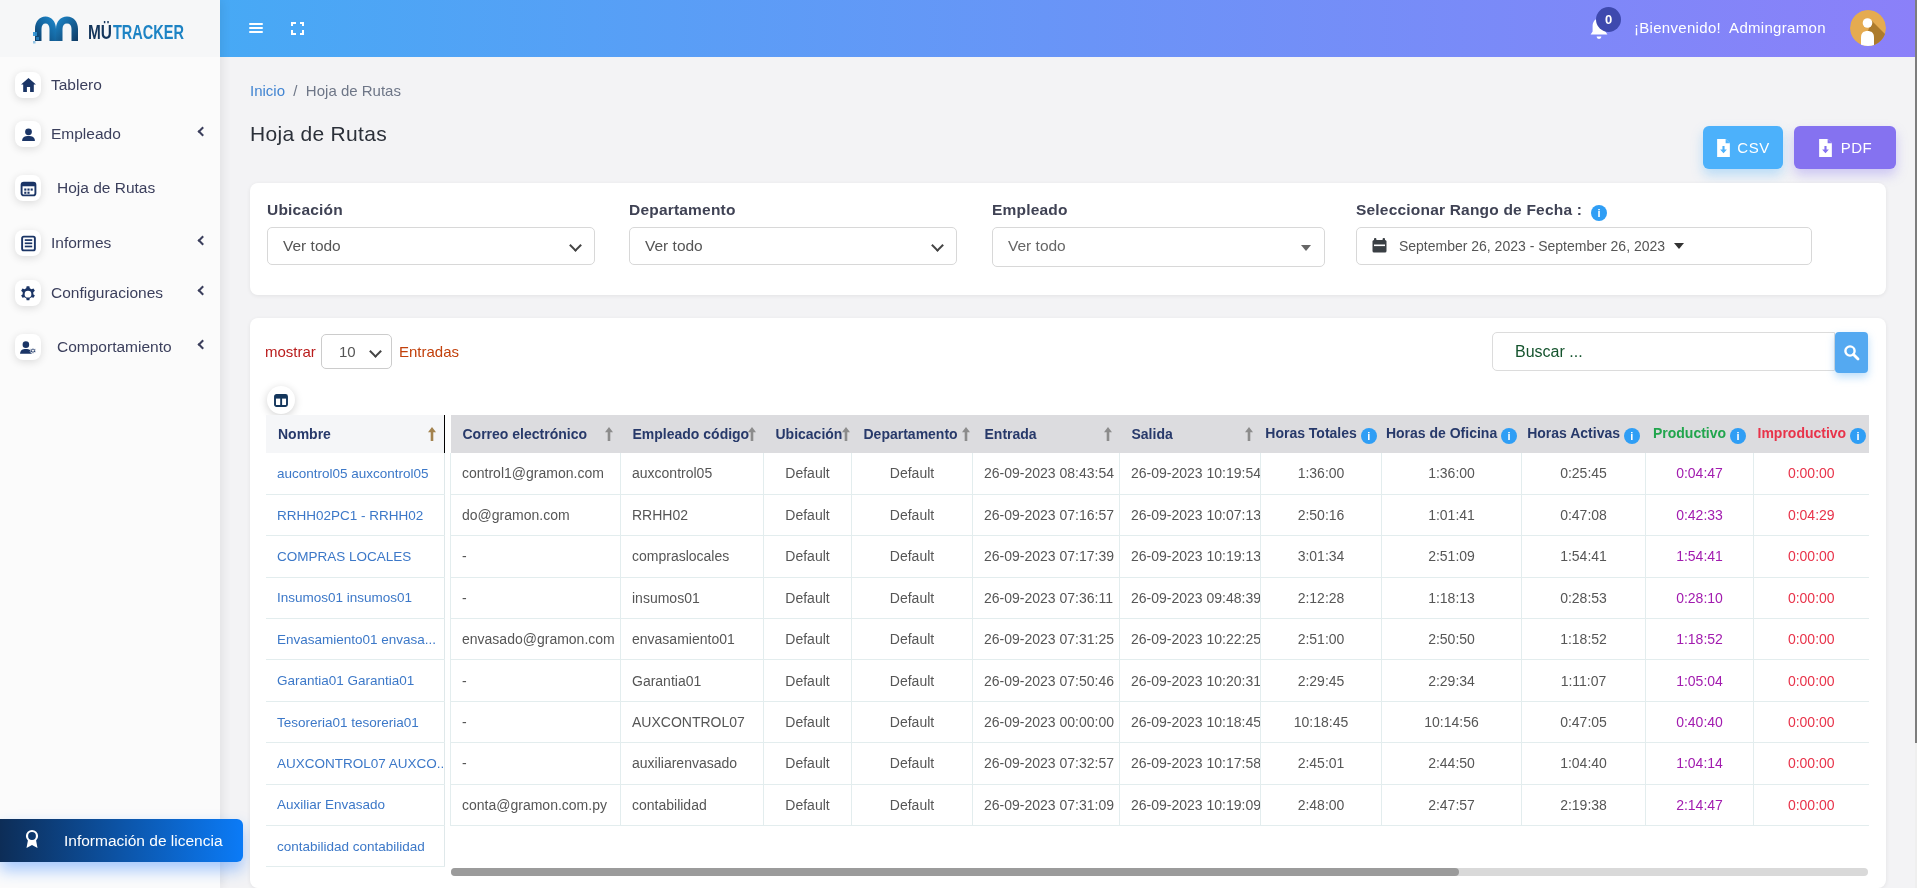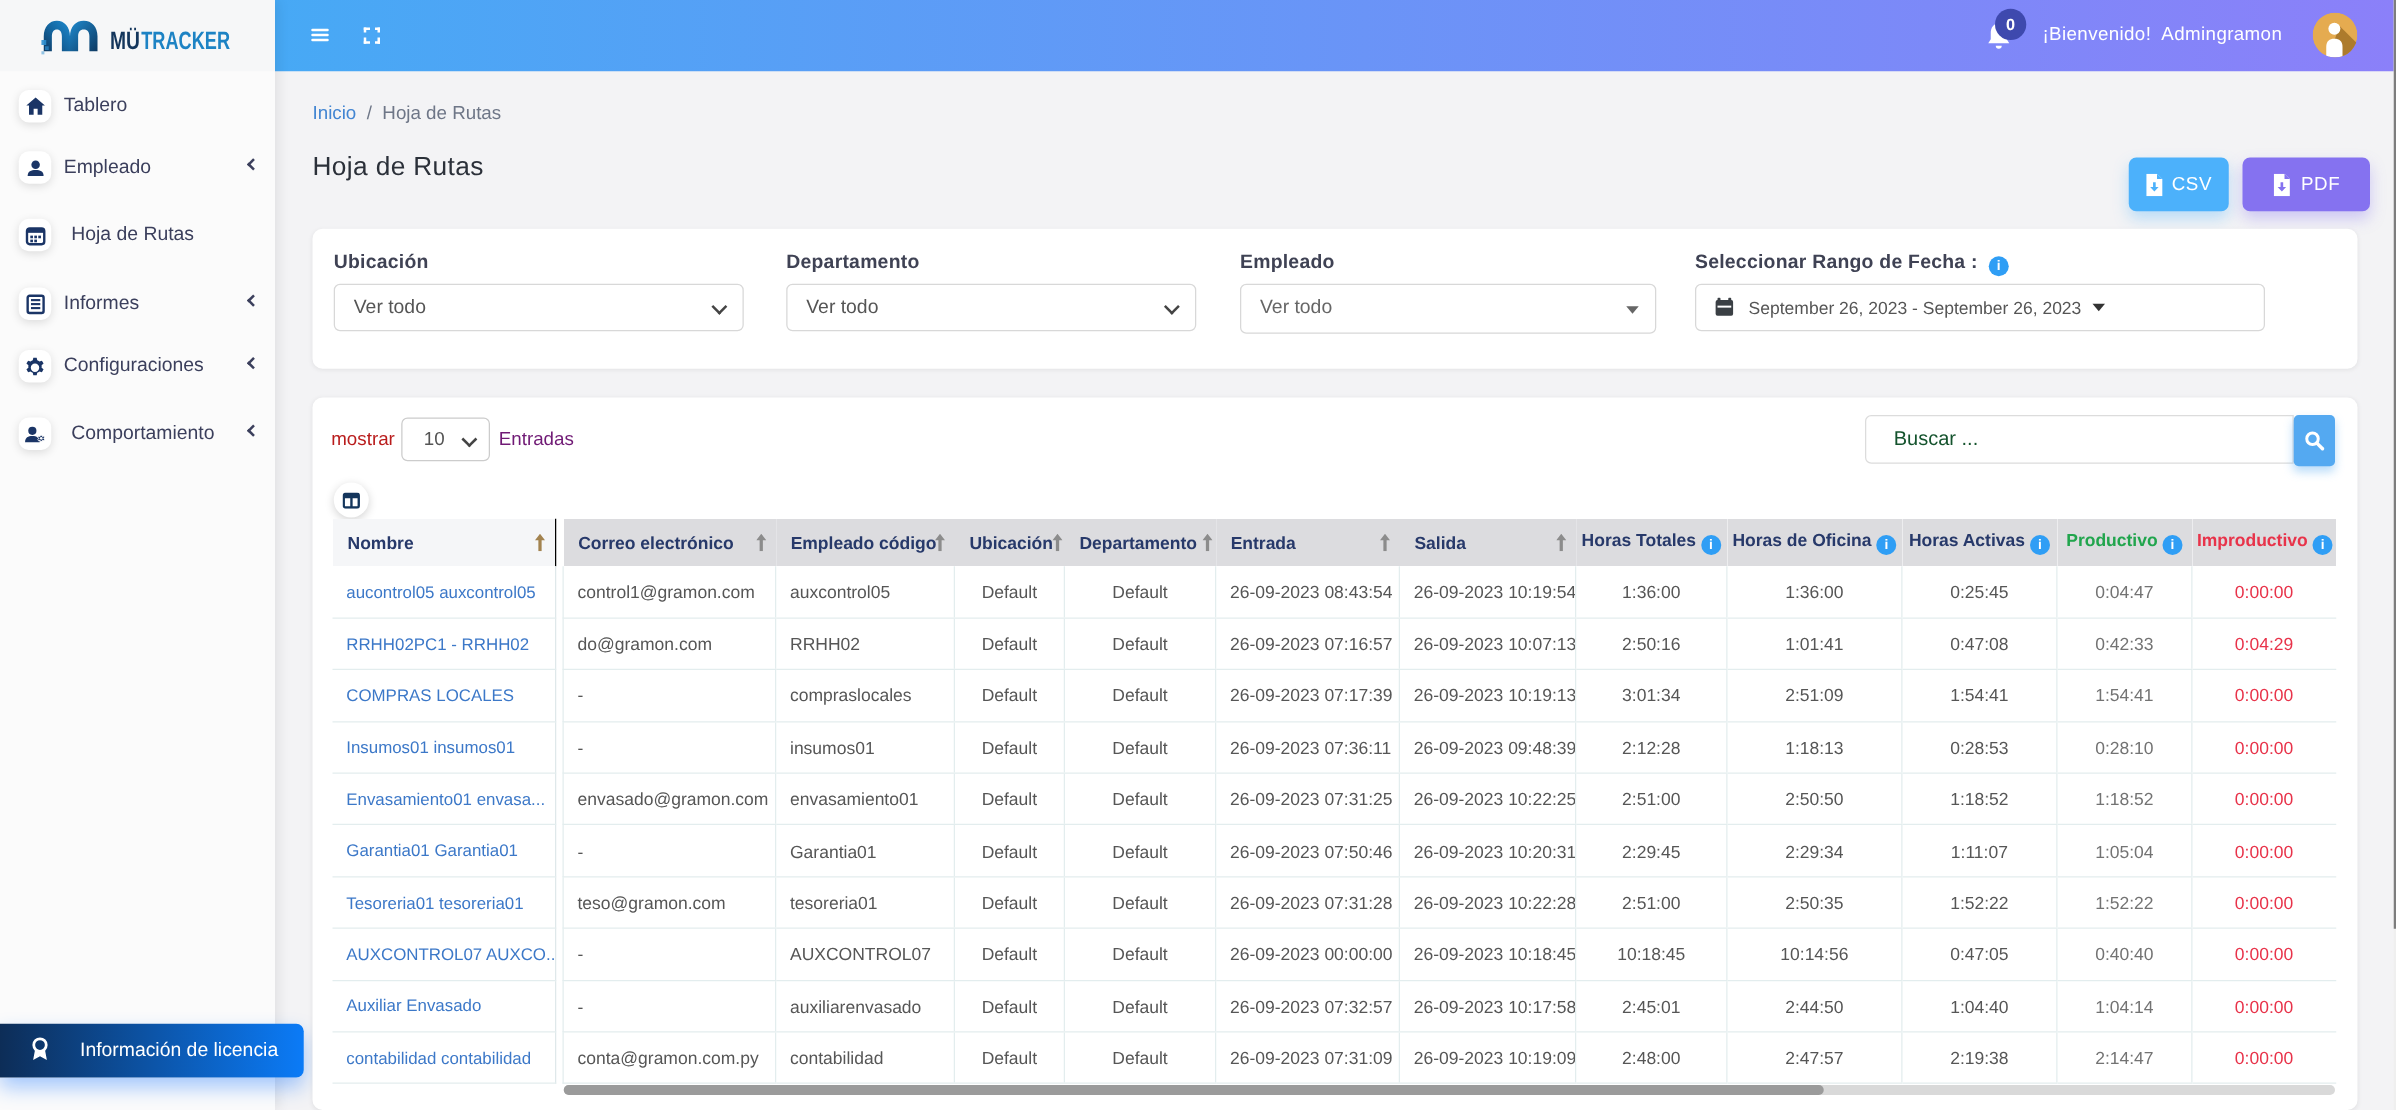--- a/index.html
+++ b/index.html
@@ -57,41 +57,41 @@
     border-right:5px solid transparent; border-top:6px solid #666; }
   .info { display:inline-block; width:16px; height:16px; border-radius:50%; background:#2f9ef5; color:#fff;
     font-size:11px; font-weight:bold; text-align:center; line-height:16px; font-style:normal; vertical-align:-2px; }
 
   
   #tcard { position:absolute; left:250px; top:318px; width:1636px; height:570px; background:#fff;
     border-radius:8px; box-shadow:0 1px 4px rgba(0,0,0,.07); }
   #mostrar { position:absolute; left:265px; top:343px; font-size:15px; color:#b91c1c; }
   #lensel { position:absolute; left:321px; top:334px; width:71px; height:35px; border:1px solid #ccc; border-radius:5px;
     font-size:15px; color:#555; padding-left:17px; line-height:33px; }
-  #entradas { position:absolute; left:399px; top:343px; font-size:15px; color:#701a75; }
+  #entradas { position:absolute; left:399px; top:343px; font-size:15px; color:#c2410c; }
   #search { position:absolute; left:1492px; top:332px; width:343px; height:39px; border:1px solid #dcdcdc;
     border-radius:5px 0 0 5px; background:#fff; font-size:16px; color:#14532d; line-height:37px; padding-left:22px; }
   #searchbtn { position:absolute; left:1835px; top:332px; width:33px; height:41px; background:#54a9f1;
     border-radius:4px; box-shadow:0 4px 8px rgba(84,169,241,.4); display:flex; align-items:center; justify-content:center; }
   #colvis { position:absolute; left:267px; top:386px; width:28px; height:28px; border-radius:50%; background:#fff;
     box-shadow:0 2px 8px rgba(0,0,0,.18); display:flex; align-items:center; justify-content:center; }
 
   
   #tableA { position:absolute; left:266px; top:415px; width:179px; }
   #tableB { position:absolute; left:450px; top:415px; width:1418px; }
   table { border-collapse:collapse; table-layout:fixed; width:100%; }
   th { position:relative; height:38px; background:#dcdcdf; color:#27396a; font-size:14px; font-weight:bold; text-align:left;
     padding:0 0 0 12px; white-space:nowrap; overflow:visible; }
   #tableA th { background:#f5f6f8; border-right:1px solid #000000; }
   td { height:41.4px; border-bottom:1px solid #e3edee; border-left:1px solid #e3edee; color:#565656; font-size:14px;
     padding:0 0 0 11px; white-space:nowrap; overflow:hidden; }
   #tableA td { border-left:none; border-right:1px solid #dfe8ea; }
   td.c, th.c { text-align:center; padding:0 4px; }
   td.name { color:#3c78c8; font-size:13.5px; }
-  td.green { color:#737373; }
+  td.green { color:#a21caf; }
   td.red { color:#e8334a; }
   th .arr { position:absolute; right:8px; top:12px; width:8px; height:14px; font-weight:normal; }
   th.green { color:#21a54d; }
   th.red { color:#e8334a; }
 
   
   #hscroll { position:absolute; left:451px; top:868px; width:1417px; height:8px; background:#d9d9d9; border-radius:4px; }
   #hthumb { position:absolute; left:0; top:0; width:1008px; height:8px; background:#9b9b9b; border-radius:4px; }
   #vscroll { position:absolute; left:1915px; top:0; width:2px; height:888px; background:#efefef; }
   #vthumb { position:absolute; left:0; top:0; width:2px; height:743px; background:#7d7d7d; }
@@ -434,33 +434,20 @@
           <td class="c">Default</td>
           <td>26-09-2023 07:50:46</td>
           <td>26-09-2023 10:20:31</td>
           <td class="c">2:29:45</td>
           <td class="c">2:29:34</td>
           <td class="c">1:11:07</td>
           <td class="c green">1:05:04</td>
           <td class="c red">0:00:00</td>
         </tr>
 <tr>
-          <td>teso@gramon.com</td>
-          <td>tesoreria01</td>
-          <td class="c">Default</td>
-          <td class="c">Default</td>
-          <td>26-09-2023 07:31:28</td>
-          <td>26-09-2023 10:22:28</td>
-          <td class="c">2:51:00</td>
-          <td class="c">2:50:35</td>
-          <td class="c">1:52:22</td>
-          <td class="c green">1:52:22</td>
-          <td class="c red">0:00:00</td>
-        </tr>
-<tr>
           <td>-</td>
           <td>AUXCONTROL07</td>
           <td class="c">Default</td>
           <td class="c">Default</td>
           <td>26-09-2023 00:00:00</td>
           <td>26-09-2023 10:18:45</td>
           <td class="c">10:18:45</td>
           <td class="c">10:14:56</td>
           <td class="c">0:47:05</td>
           <td class="c green">0:40:40</td>

